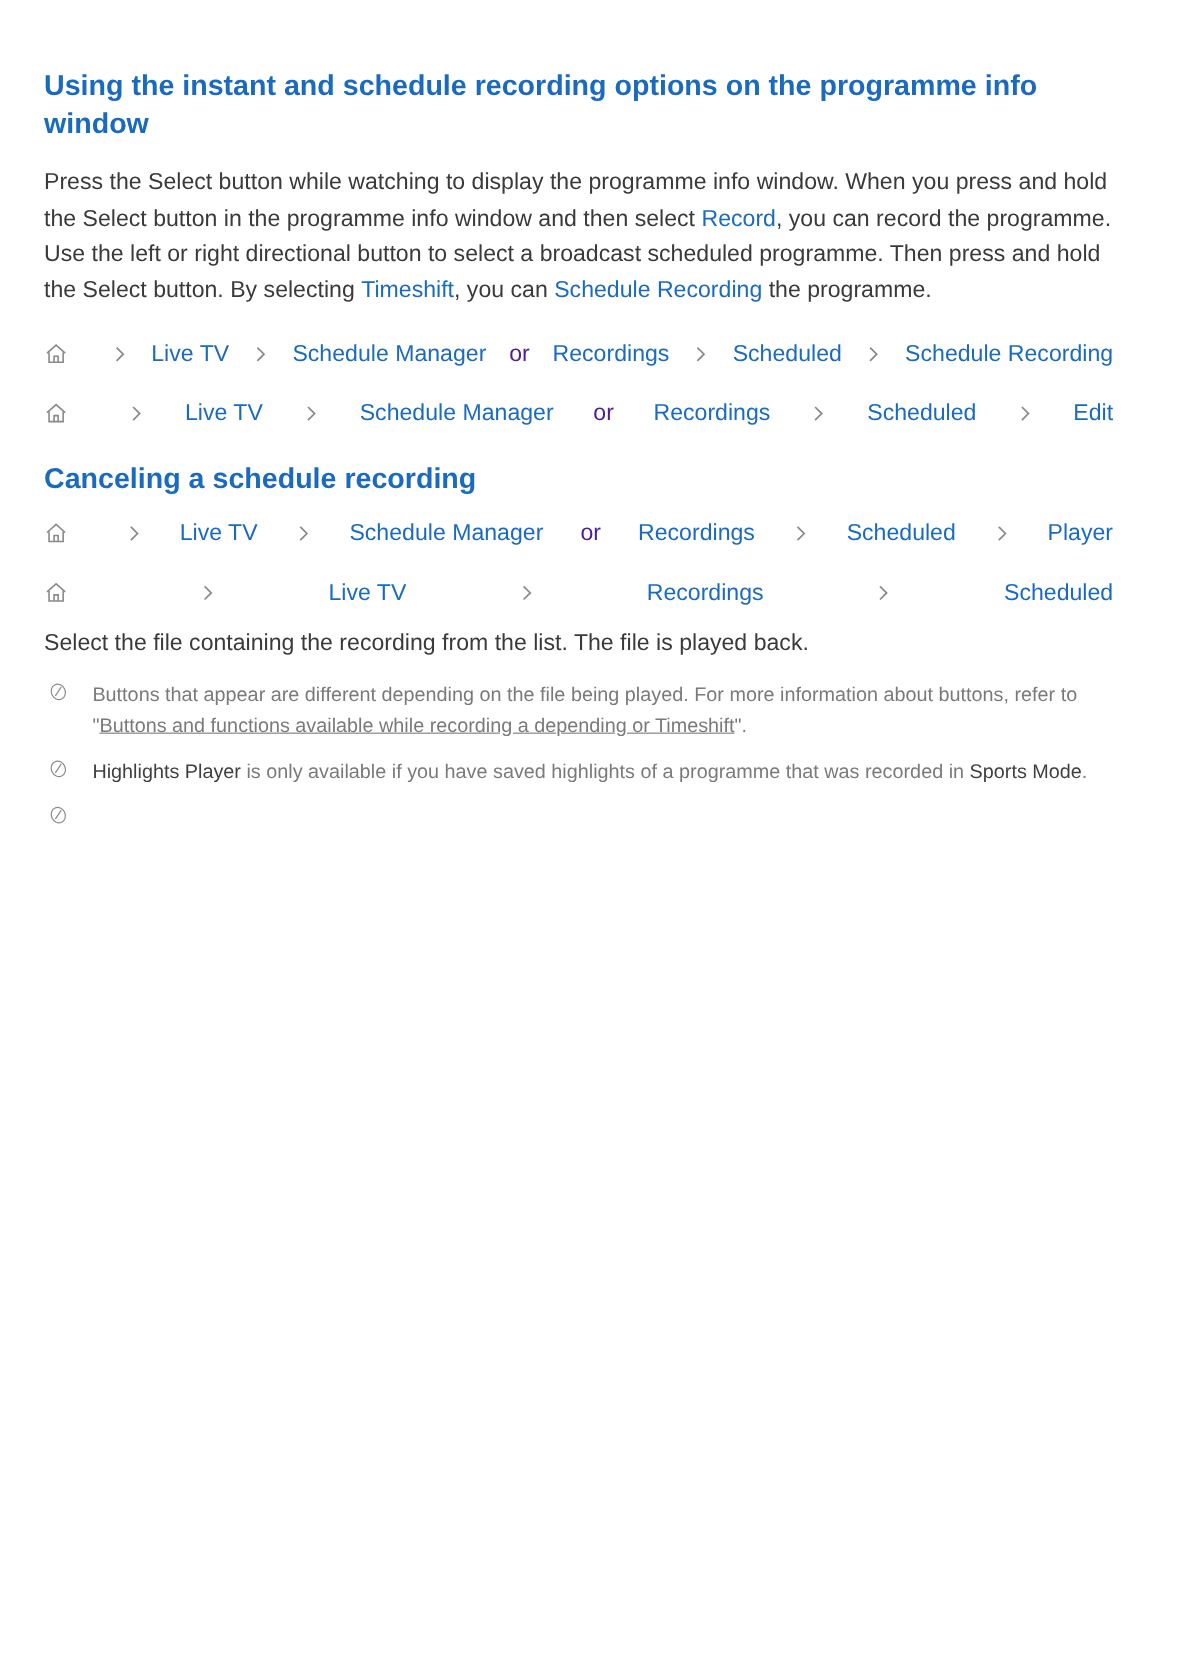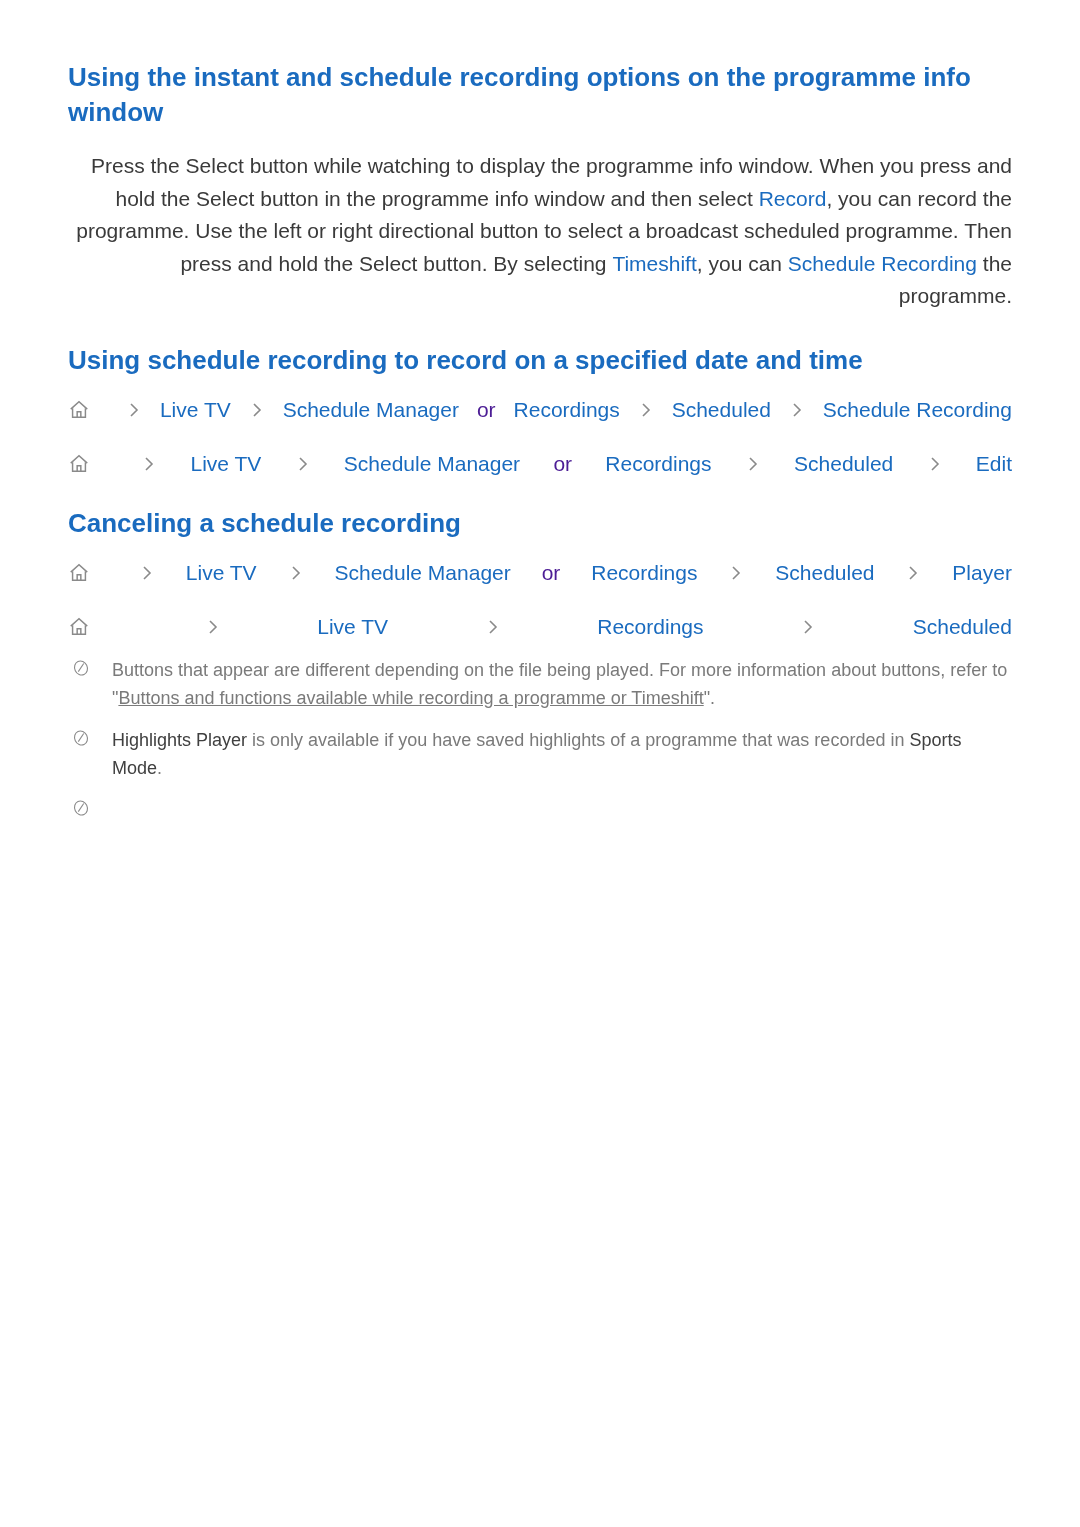--- a/index.html
+++ b/index.html
@@ -6,42 +6,41 @@
     margin: 0;
     padding: 0;
     background: #fff;
     font-family: "Segoe UI", "Helvetica Neue", Arial, sans-serif;
     color: #3a3a3a;
   }
   .page {
     box-sizing: border-box;
     width: 1080px;
     min-height: 1527px;
-    padding: 60px 68px 40px 68px;
+    padding: 60px 68px 40px 40px;
   }
   .h2 {
     color: #1a6bbf;
     font-size: 26px;
     font-weight: 600;
     margin: 0 0 20px 0;
     line-height: 1.35;
   }
   .h1 {
     color: #1a6bbf;
     font-size: 30px;
     font-weight: 600;
     margin: 42px 0 24px 0;
     line-height: 1.3;
   }
   .body-text {
     font-size: 21px;
     line-height: 1.55;
     color: #3a3a3a;
     margin: 0 0 30px 0;
-    text-align: right;
   }
   .path-row {
     display: flex;
     align-items: center;
     flex-wrap: wrap;
     gap: 0;
     font-size: 21px;
     color: #1a6bbf;
     font-weight: 500;
     margin: 0 0 30px 0;
@@ -94,21 +93,20 @@
 </head>
 <body>
 
 <div class="page">
 
   <div class="h2">Using the instant and schedule recording options on the programme info window</div>
   <p class="body-text">
     <span>Press the Select button while watching to display the programme info window. When you press and hold the Select button in the programme info window and then select </span><span class="inline-link">Record</span><span>, you can record the programme. Use the left or right directional button to select a broadcast scheduled programme. Then press and hold the Select button. By selecting </span><span class="inline-link">Timeshift</span><span>, you can </span><span class="inline-link">Schedule Recording</span><span> the programme.</span>
   </p>
 
-  <div class="h2">Using schedule recording to record on a specified date and time</div>
   <div class="path-row">
     <span class="home-icon">
       <svg viewBox="0 0 24 24" width="22" height="22" fill="none" stroke="#8a8a8a" stroke-width="1.6">
           <path d="M3 11 L12 3 L21 11"></path>
           <path d="M5 10 V20 H19 V10"></path>
           <path d="M10 20 V14 H14 V20"></path>
         </svg>
     </span>
     <span class="chevron">
         <svg width="10" height="14" viewBox="0 0 10 14" fill="none" stroke="#8a8a8a" stroke-width="1.6">
@@ -232,30 +230,31 @@
       </span>
     <span class="crumb">Recordings</span>
     <span class="chevron">
         <svg width="10" height="14" viewBox="0 0 10 14" fill="none" stroke="#8a8a8a" stroke-width="1.6">
           <path d="M2 1 L8 7 L2 13"></path>
         </svg>
       </span>
     <span class="crumb">Scheduled</span>
   </div>
 
+  <p class="body-text" style="margin-bottom:16px;">Select the file containing the recording from the list. The file is played back.</p>
 
   <ul class="note-list">
     <li class="note-item">
       <span class="note-icon">
         <svg viewBox="0 0 20 20" width="18" height="18" fill="none" stroke="#8a8a8a" stroke-width="1.2">
             <ellipse cx="10" cy="10" rx="7" ry="8" transform="rotate(-25 10 10)"></ellipse>
             <line x1="7" y1="14" x2="13" y2="5"></line>
           </svg>
       </span>
-      <span>Buttons that appear are different depending on the file being played. For more information about buttons, refer to "</span><span class="ref-link">Buttons and functions available while recording a programme or Timeshift</span><span>".</span>
+      <span>Buttons that appear are different depending on the file being played. For more information about buttons, refer to "</span><span class="ref-link">Buttons and functions available while recording a depending or Timeshift</span><span>".</span>
     </li>
     <li class="note-item">
       <span class="note-icon">
         <svg viewBox="0 0 20 20" width="18" height="18" fill="none" stroke="#8a8a8a" stroke-width="1.2">
             <ellipse cx="10" cy="10" rx="7" ry="8" transform="rotate(-25 10 10)"></ellipse>
             <line x1="7" y1="14" x2="13" y2="5"></line>
           </svg>
       </span>
       <span class="note-link">Highlights Player</span><span> is only available if you have saved highlights of a programme that was recorded in </span><span class="note-link">Sports Mode</span><span>.</span>
     </li>

